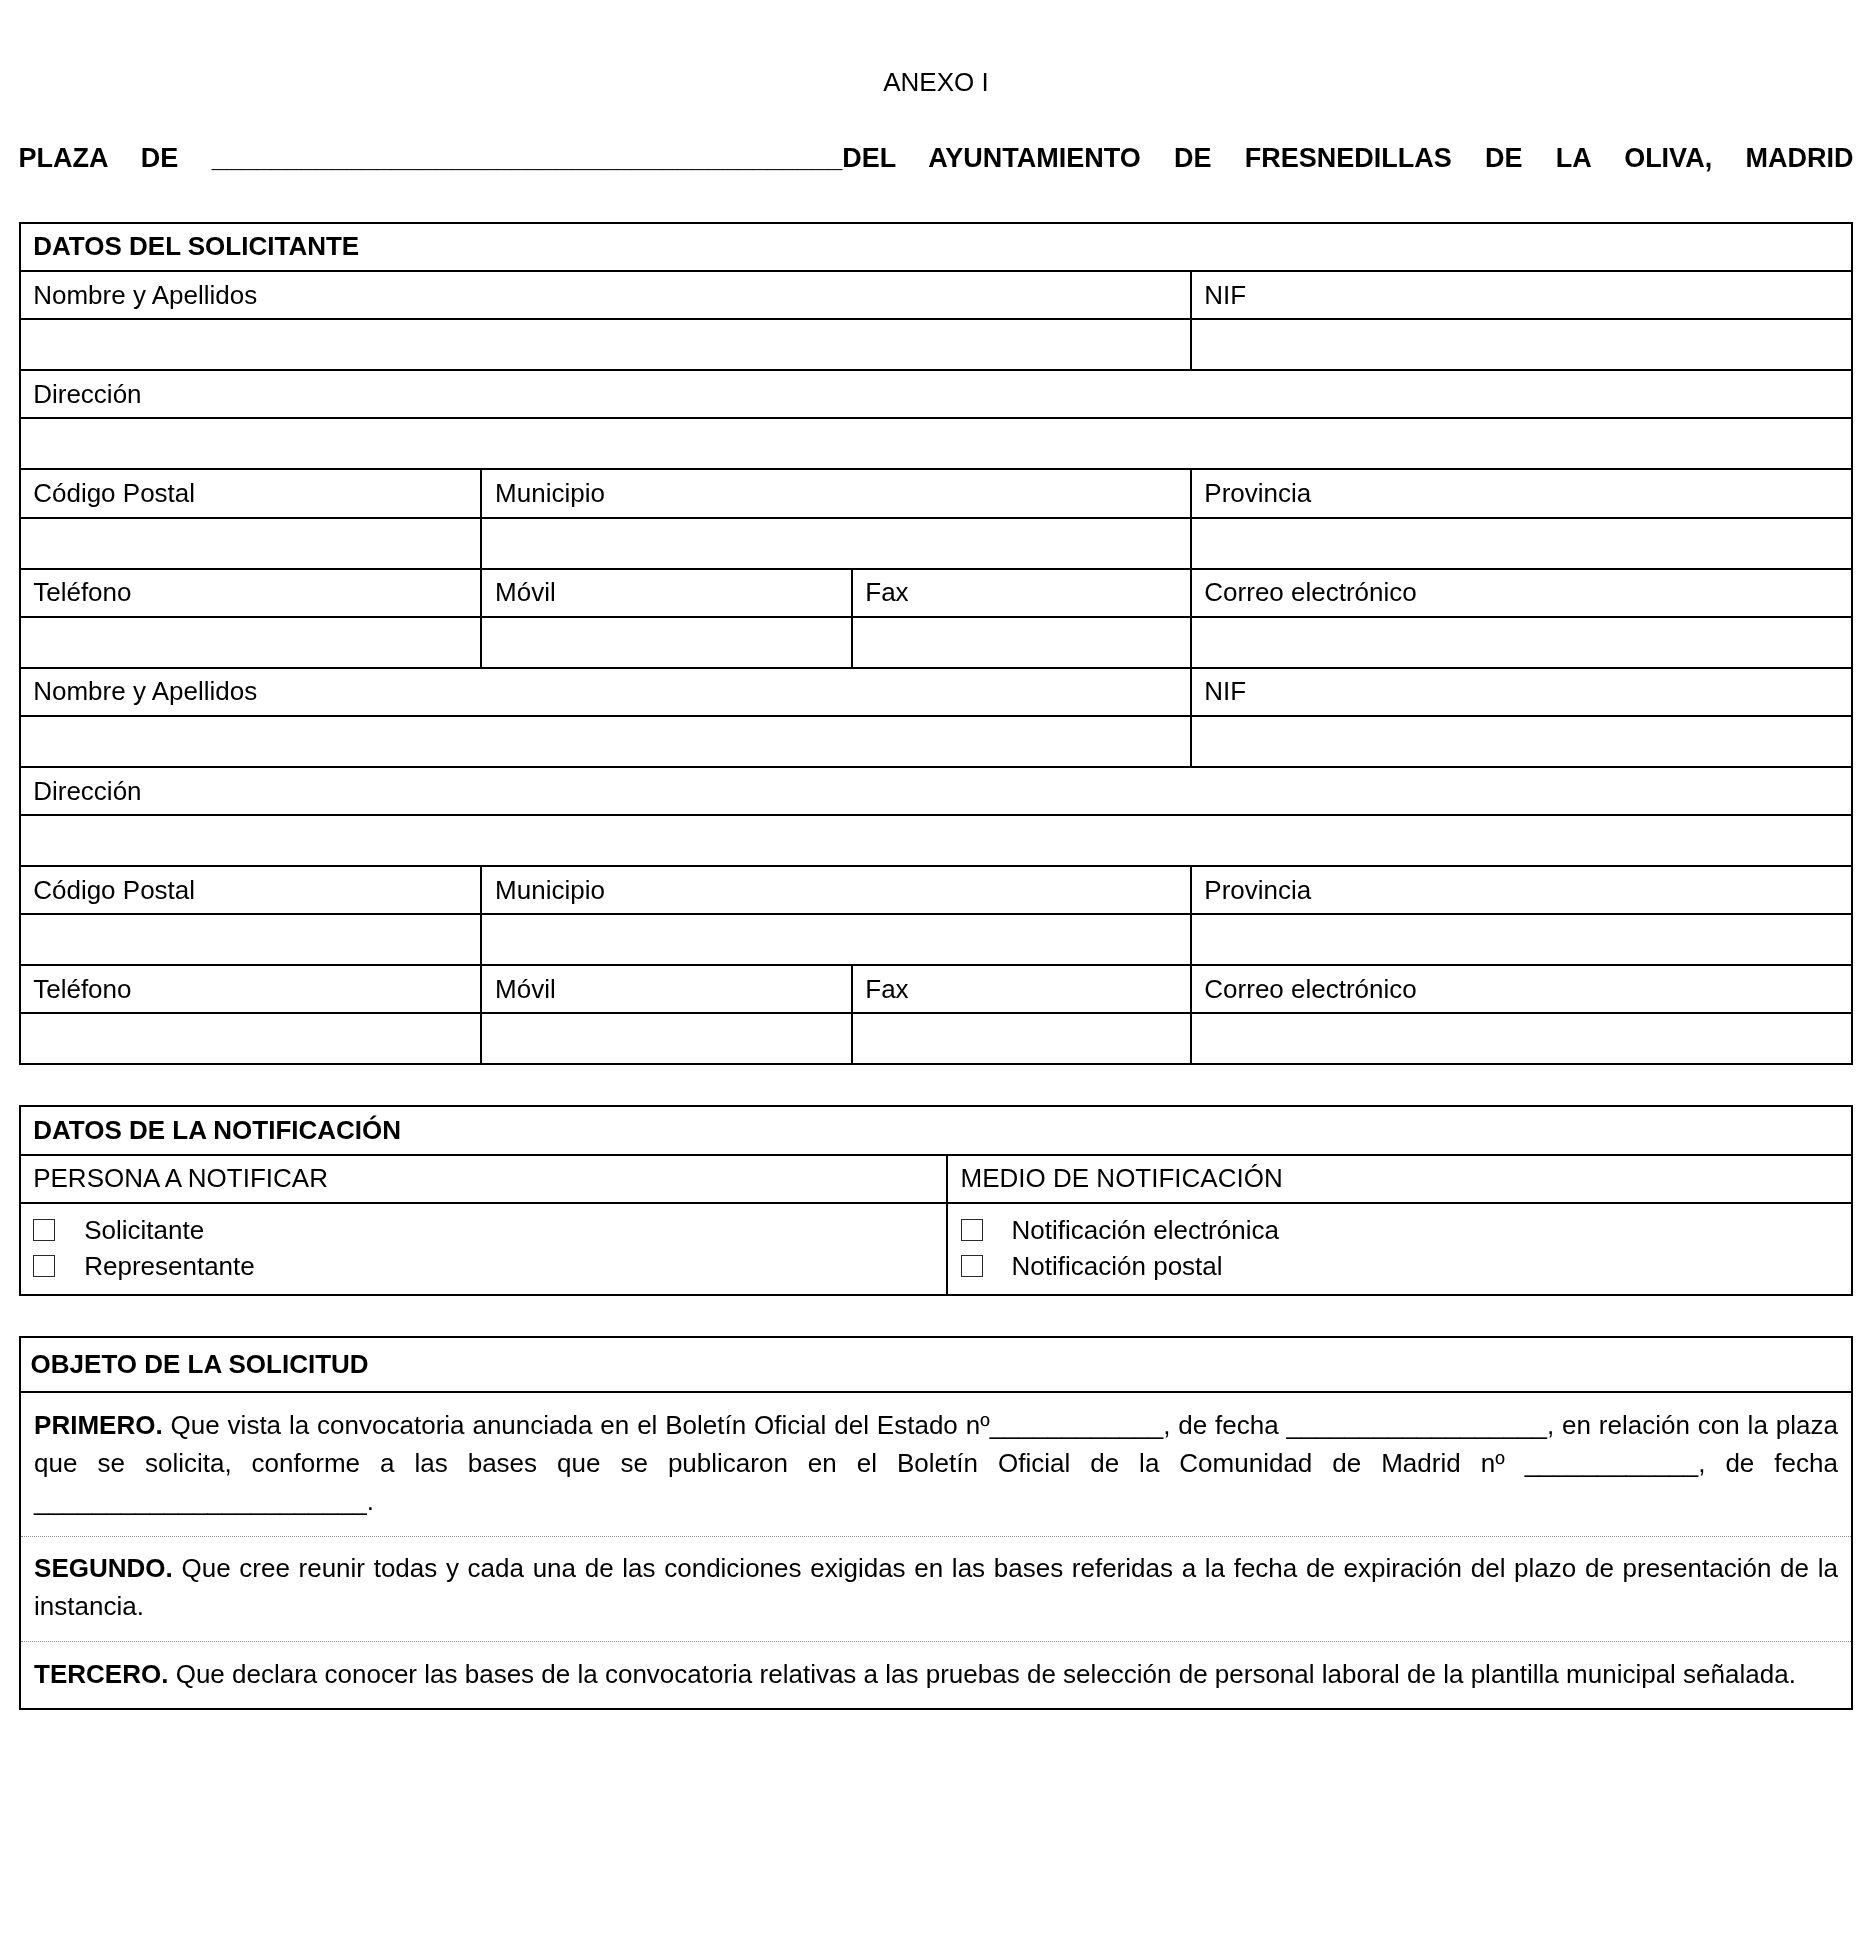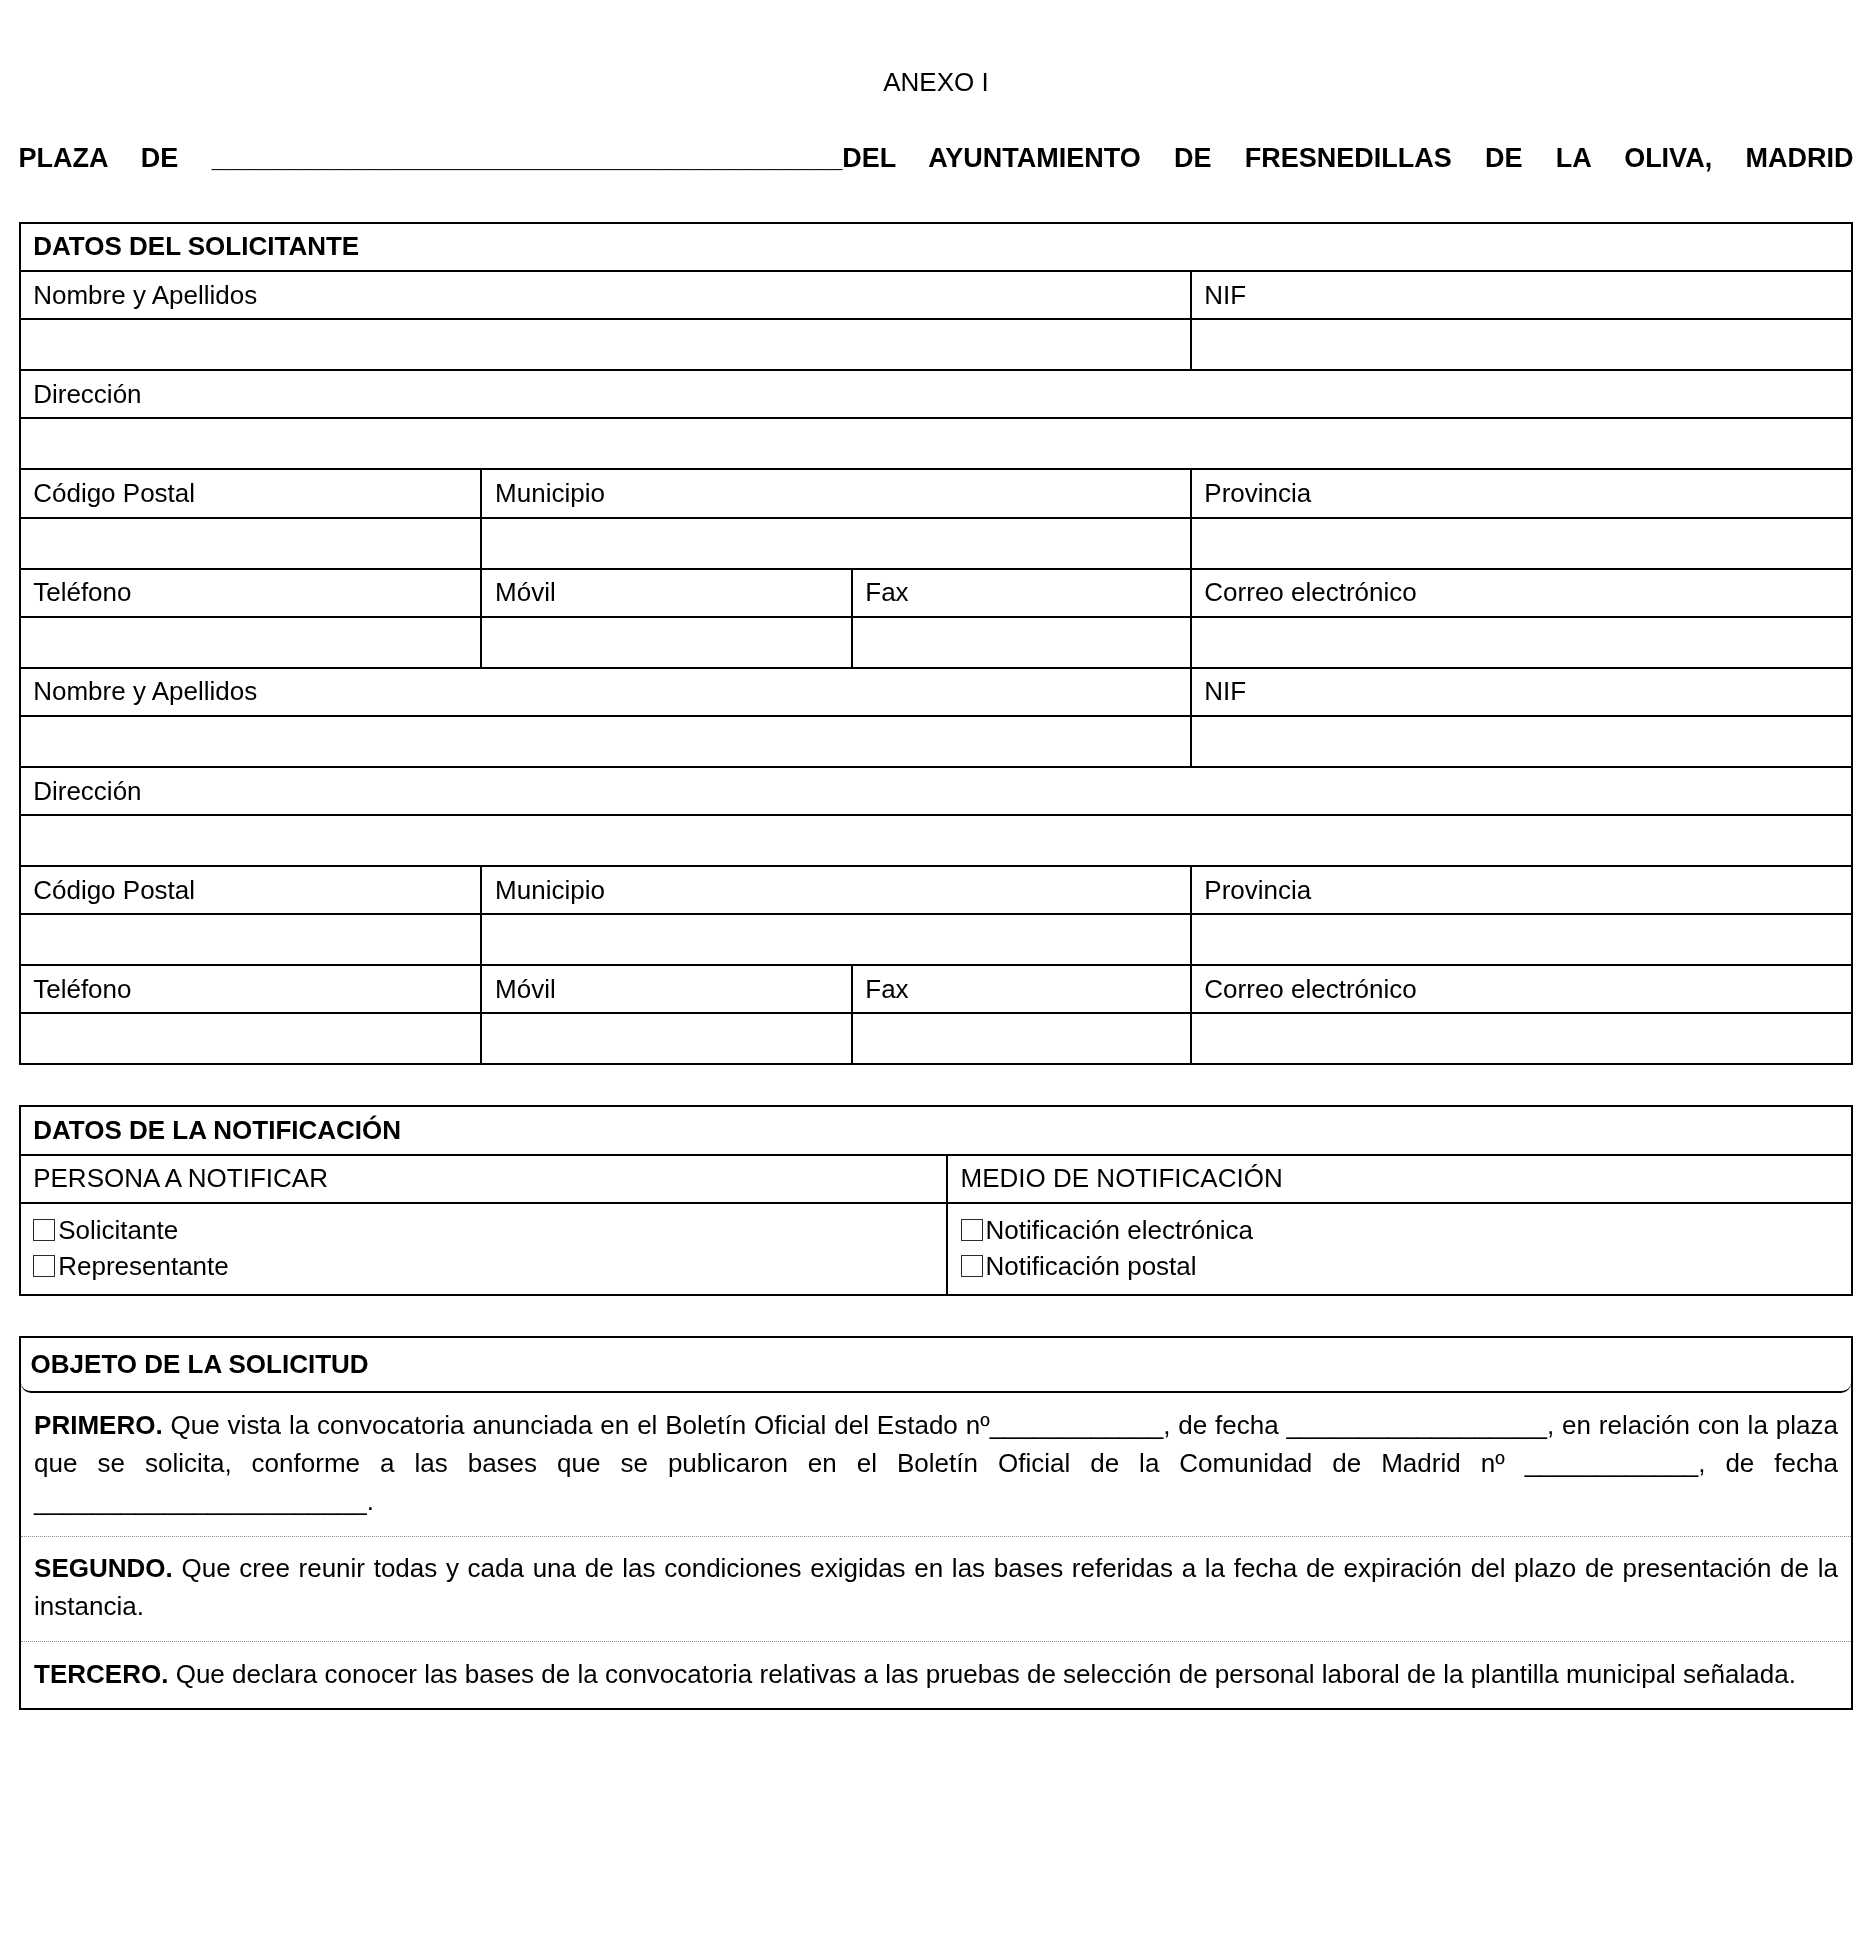--- a/index.html
+++ b/index.html
@@ -52,21 +52,21 @@
   col.c3 { width: 18.5%; }
   col.c4 { width: 36.1%; }
   col.n1 { width: 50.6%; }
   col.n2 { width: 49.4%; }
 
   .notif-table { margin-top: 40px; }
   .options-row td { padding-top: 8.4px; padding-bottom: 10px; }
   .check-option {
     display: flex;
     align-items: center;
-    gap: 3px;
+    gap: 29px;
     padding: 2.5px 0;
     font-size: 26px;
   }
   .checkbox {
     width: 22px;
     height: 22px;
     border: 1.7px solid #2b2b2b;
     background: #fff;
     display: inline-block;
     flex: 0 0 auto;
@@ -74,21 +74,20 @@
 
   .objeto-box {
     border: 2.5px solid #000;
     margin-top: 40px;
   }
   .objeto-header {
     font-weight: bold;
     font-size: 26px;
     padding: 11px 10px;
     border-bottom: 2.5px solid #000;
-    border-radius: 10px;
   }
   .objeto-par {
     margin: 0;
     padding: 13.5px 13.5px 15px 13.5px;
     font-size: 26px;
     line-height: 1.46;
     text-align: justify;
   }
   .objeto-par + .objeto-par { border-top: 1.7px dotted #8a8a8a; }
   .objeto-par .lead { font-weight: bold; }

